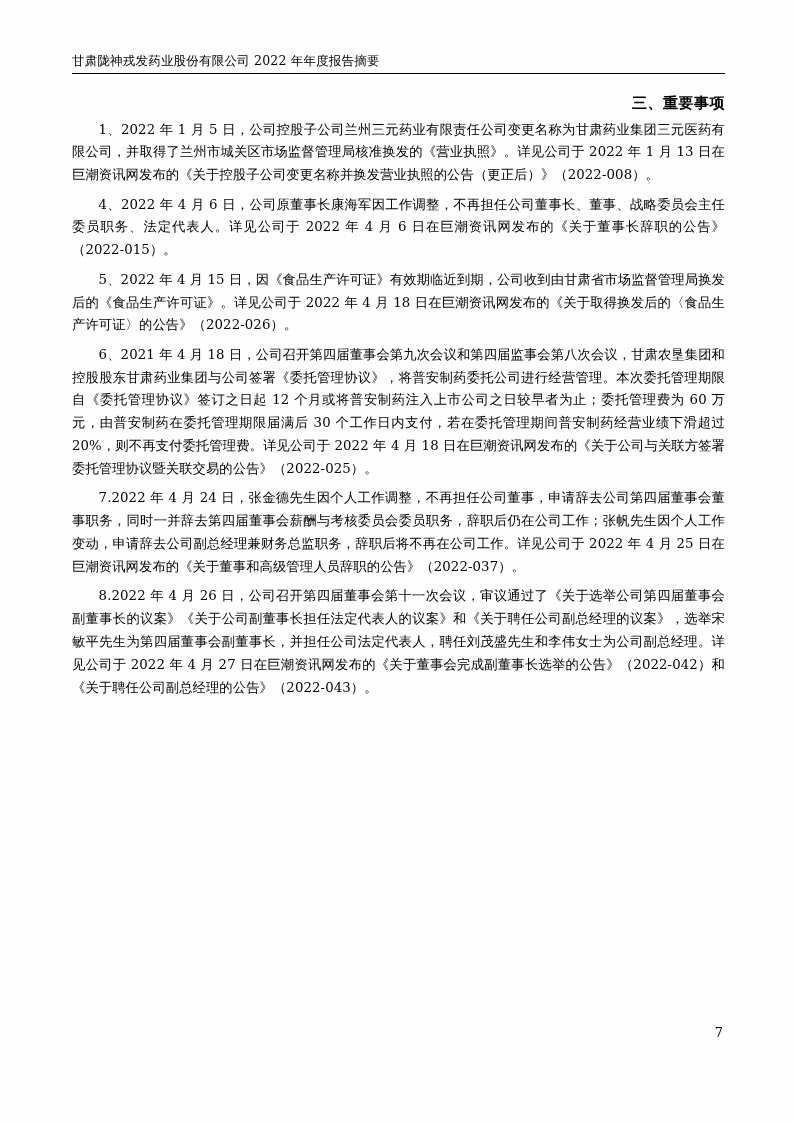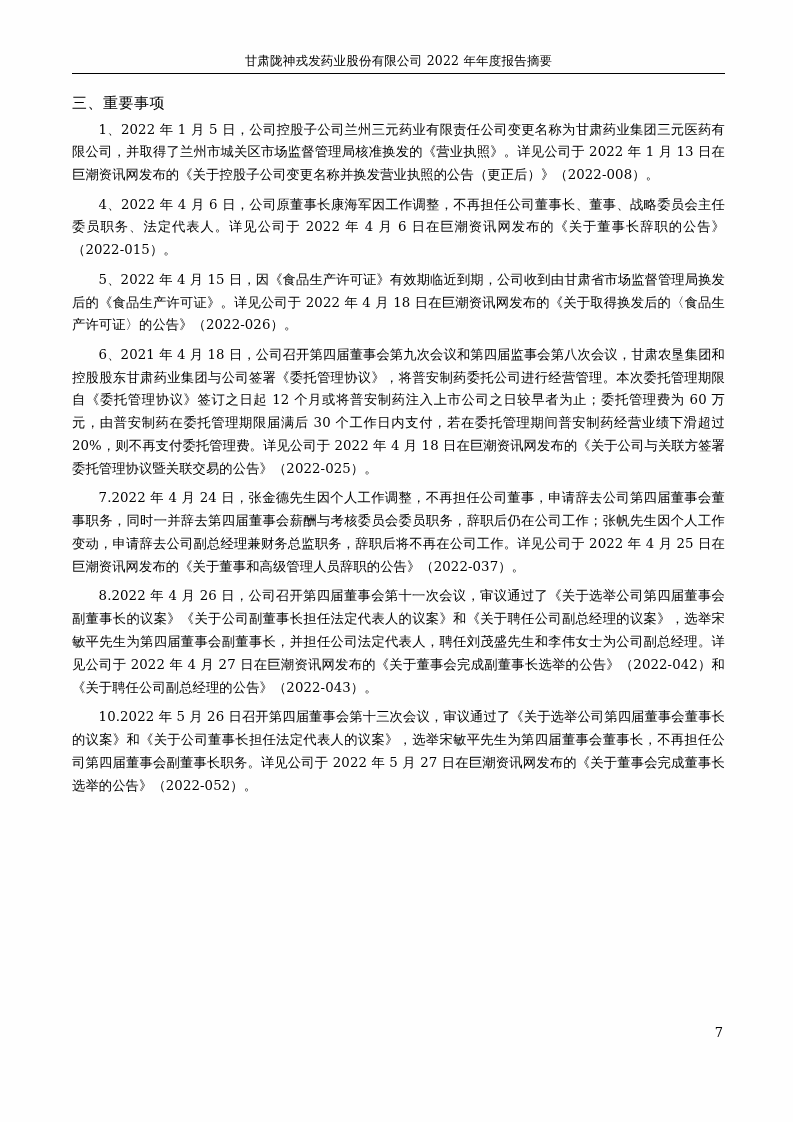--- a/index.html
+++ b/index.html
@@ -20,34 +20,35 @@
     box-sizing: border-box;
     overflow: hidden;
   }
   .content {
     position: absolute;
     left: 72px;
     top: 52px;
     width: 653px;
   }
   .header {
-    text-align: center;
+    text-align: left;
     font-size: 12.5px;
     line-height: 1.4;
     padding-bottom: 3px;
     border-bottom: 1px solid #000;
     font-family: "DejaVu Serif", "Liberation Serif", serif;
     letter-spacing: 0.2px;
   }
   .section-title {
     font-size: 15px;
-    font-weight: normal;
+    font-weight: bold;
     margin-top: 20px;
     margin-bottom: 6px;
     letter-spacing: 0.5px;
+    text-align: right;
   }
   p.para {
     font-size: 13.3px;
     line-height: 1.72;
     margin: 0 0 6.5px 0;
     text-align: justify;
     text-justify: inter-ideograph;
     text-indent: 2em;
     letter-spacing: 0.1px;
   }
@@ -67,18 +68,17 @@
     <div class="header">甘肃陇神戎发药业股份有限公司 2022 年年度报告摘要</div>
 
     <div class="section-title">三、重要事项</div>
 
     <p class="para">1、2022 年 1 月 5 日，公司控股子公司兰州三元药业有限责任公司变更名称为甘肃药业集团三元医药有限公司，并取得了兰州市城关区市场监督管理局核准换发的《营业执照》。详见公司于 2022 年 1 月 13 日在巨潮资讯网发布的《关于控股子公司变更名称并换发营业执照的公告（更正后）》（2022-008）。</p>
     <p class="para">4、2022 年 4 月 6 日，公司原董事长康海军因工作调整，不再担任公司董事长、董事、战略委员会主任委员职务、法定代表人。详见公司于 2022 年 4 月 6 日在巨潮资讯网发布的《关于董事长辞职的公告》（2022-015）。</p>
     <p class="para">5、2022 年 4 月 15 日，因《食品生产许可证》有效期临近到期，公司收到由甘肃省市场监督管理局换发后的《食品生产许可证》。详见公司于 2022 年 4 月 18 日在巨潮资讯网发布的《关于取得换发后的〈食品生产许可证〉的公告》（2022-026）。</p>
     <p class="para">6、2021 年 4 月 18 日，公司召开第四届董事会第九次会议和第四届监事会第八次会议，甘肃农垦集团和控股股东甘肃药业集团与公司签署《委托管理协议》，将普安制药委托公司进行经营管理。本次委托管理期限自《委托管理协议》签订之日起 12 个月或将普安制药注入上市公司之日较早者为止；委托管理费为 60 万元，由普安制药在委托管理期限届满后 30 个工作日内支付，若在委托管理期间普安制药经营业绩下滑超过 20%，则不再支付委托管理费。详见公司于 2022 年 4 月 18 日在巨潮资讯网发布的《关于公司与关联方签署委托管理协议暨关联交易的公告》（2022-025）。</p>
     <p class="para">7.2022 年 4 月 24 日，张金德先生因个人工作调整，不再担任公司董事，申请辞去公司第四届董事会董事职务，同时一并辞去第四届董事会薪酬与考核委员会委员职务，辞职后仍在公司工作；张帆先生因个人工作变动，申请辞去公司副总经理兼财务总监职务，辞职后将不再在公司工作。详见公司于 2022 年 4 月 25 日在巨潮资讯网发布的《关于董事和高级管理人员辞职的公告》（2022-037）。</p>
     <p class="para">8.2022 年 4 月 26 日，公司召开第四届董事会第十一次会议，审议通过了《关于选举公司第四届董事会副董事长的议案》《关于公司副董事长担任法定代表人的议案》和《关于聘任公司副总经理的议案》，选举宋敏平先生为第四届董事会副董事长，并担任公司法定代表人，聘任刘茂盛先生和李伟女士为公司副总经理。详见公司于 2022 年 4 月 27 日在巨潮资讯网发布的《关于董事会完成副董事长选举的公告》（2022-042）和《关于聘任公司副总经理的公告》（2022-043）。</p>
-    <p class="para">10.2022 年 5 月 26 日召开第四届董事会第十三次会议，审议通过了《关于选举公司第四届董事会董事长的议案》和《关于公司董事长担任法定代表人的议案》，选举宋敏平先生为第四届董事会董事长，不再担任公司第四届董事会副董事长职务。详见公司于 2022 年 5 月 27 日在巨潮资讯网发布的《关于董事会完成董事长选举的公告》（2022-052）。</p>
 
   </div>
 
   <div class="page-number">7</div>
 </div>
 
 </body></html>

